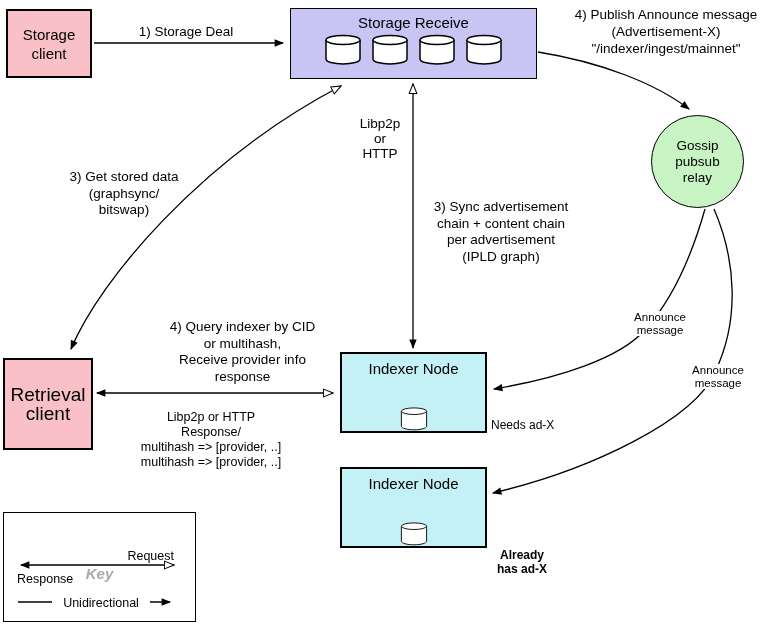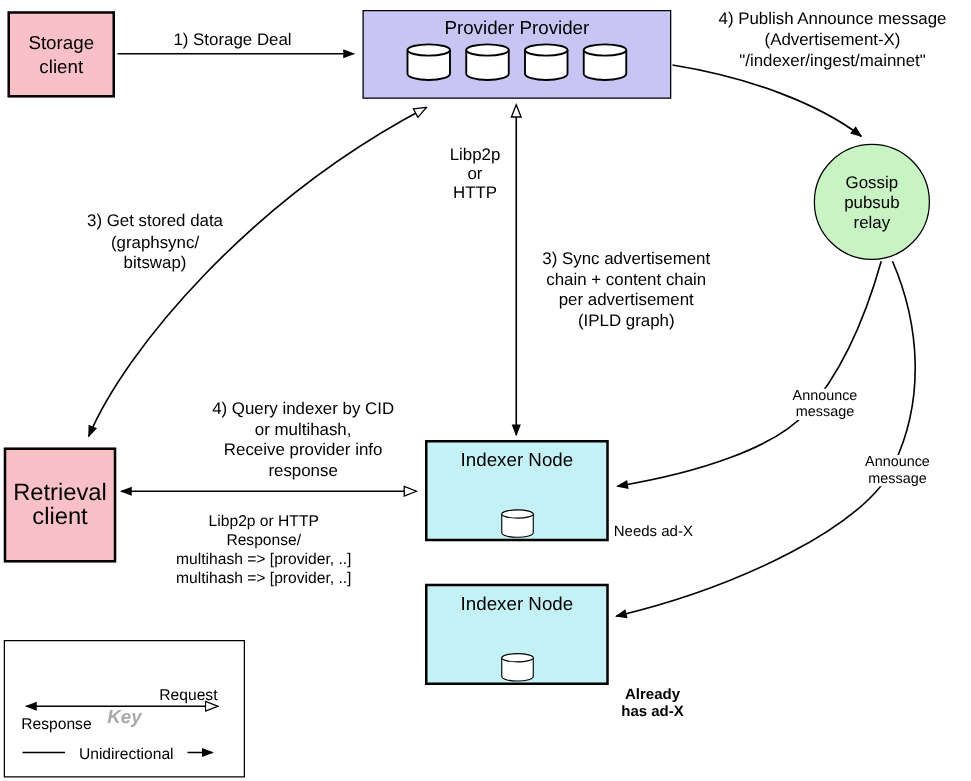--- a/index.html
+++ b/index.html
@@ -54,21 +54,21 @@
 </style>
 </head>
 <body>
 
 <div id="canvas">
 
   <div class="node" id="storage-client">Storage
 client</div>
 
   <div class="node" id="storage-provider">
-    <div class="title">Provider Provider</div>
+    <div class="title">Storage Receive</div>
     <div class="cyl-row">
       <svg width="38" height="31" viewBox="0 0 38 31">
         <path d="M2 6 v19 c0 2.8 7.6 5 17 5 s17 -2.2 17 -5 v-19" fill="#fff" stroke="#000" stroke-width="1.5"></path>
         <ellipse cx="19" cy="6" rx="17" ry="4.5" fill="#fff" stroke="#000" stroke-width="1.5"></ellipse>
       </svg>
       <svg width="38" height="31" viewBox="0 0 38 31">
         <path d="M2 6 v19 c0 2.8 7.6 5 17 5 s17 -2.2 17 -5 v-19" fill="#fff" stroke="#000" stroke-width="1.5"></path>
         <ellipse cx="19" cy="6" rx="17" ry="4.5" fill="#fff" stroke="#000" stroke-width="1.5"></ellipse>
       </svg>
       <svg width="38" height="31" viewBox="0 0 38 31">

